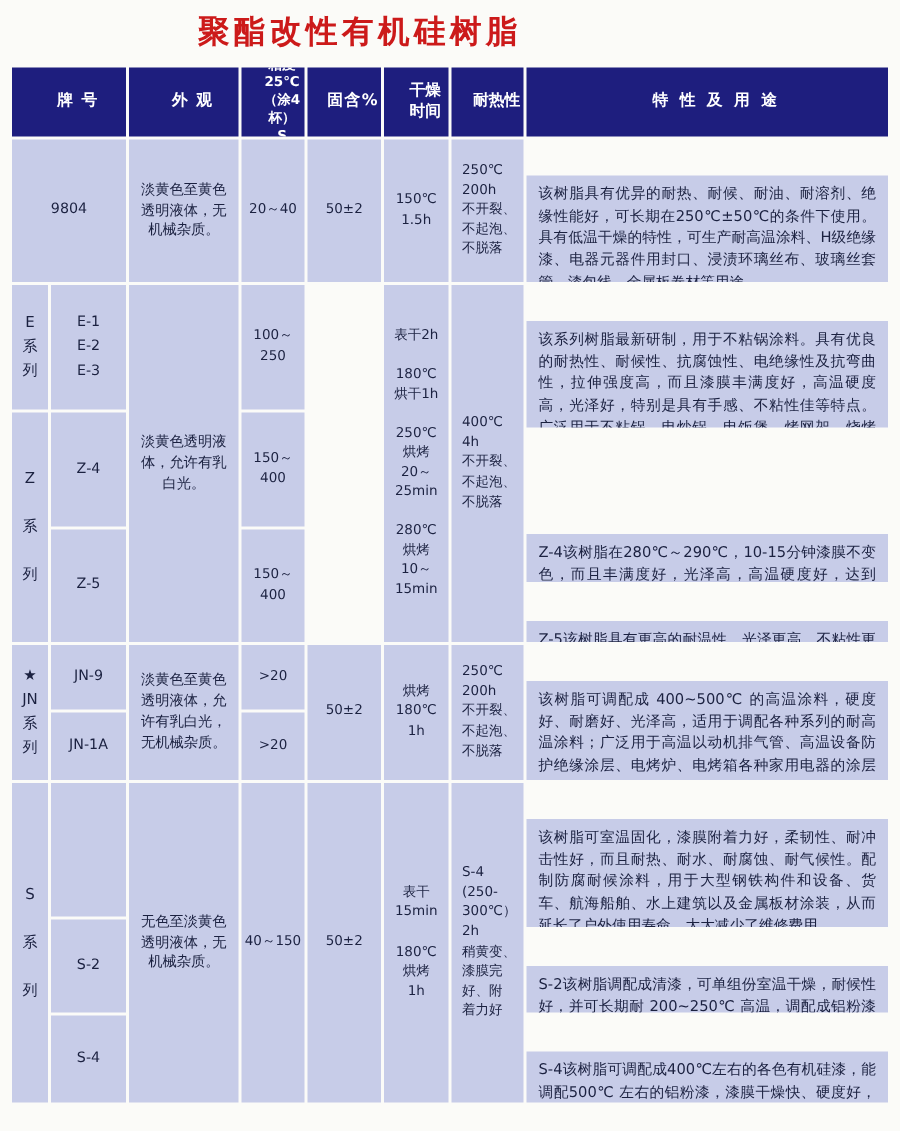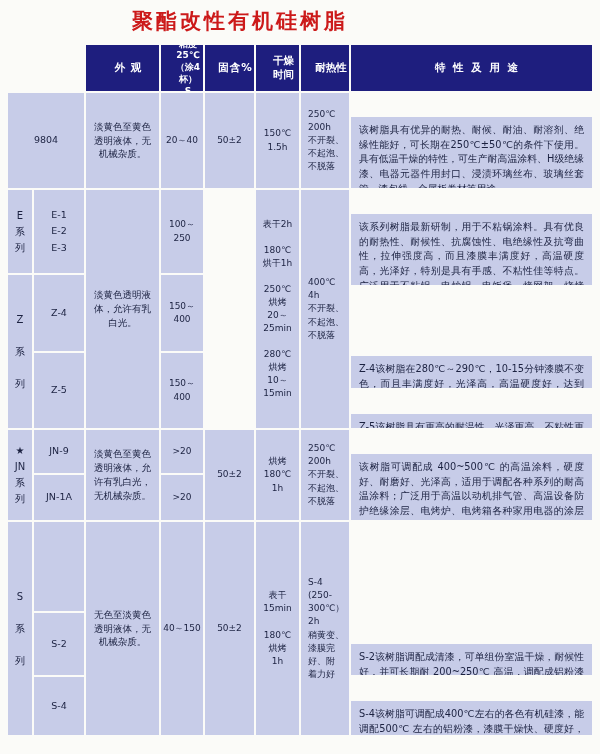--- a/index.html
+++ b/index.html
@@ -32,20 +32,21 @@
 </style>
 </head>
 <body>
 
 <div class="page">
 
   <div class="title">聚酯改性有机硅树脂</div>
 
   <div class="grid">
 
+    <div class="cell hdr" style="grid-area:1/1/2/3">牌  号</div>
     <div class="cell hdr" style="grid-area:1/3/2/4">外  观</div>
     <div class="cell hdr" style="grid-area:1/4/2/5;font-size:9px;letter-spacing:0">粘度25℃
 （涂4杯）
 S</div>
     <div class="cell hdr" style="grid-area:1/5/2/6">固含%</div>
     <div class="cell hdr" style="grid-area:1/6/2/7;letter-spacing:0">干燥
 时间</div>
     <div class="cell hdr" style="grid-area:1/7/2/8;letter-spacing:0">耐热性</div>
     <div class="cell hdr" style="grid-area:1/8/2/9;letter-spacing:2px">特 性 及 用 途</div>
 
@@ -147,17 +148,18 @@
 烘烤
 1h</div>
     <div class="cell heatcell" style="grid-area:11/7/15/8">S-4
 (250-
 300℃）
 2h
 稍黄变、
 漆膜完
 好、附
 着力好</div>
+    <div class="cell feat" style="grid-area:11/8/13/9">该树脂可室温固化，漆膜附着力好，柔韧性、耐冲击性好，而且耐热、耐水、耐腐蚀、耐气候性。配制防腐耐候涂料，用于大型钢铁构件和设备、货车、航海船舶、水上建筑以及金属板材涂装，从而延长了户外使用寿命，大大减少了维修费用。</div>
     <div class="cell feat" style="grid-area:13/8/14/9">S-2该树脂调配成清漆，可单组份室温干燥，耐候性好，并可长期耐 200~250℃ 高温，调配成铝粉漆可耐 350~450℃ 的高温。</div>
     <div class="cell feat" style="grid-area:14/8/15/9">S-4该树脂可调配成400℃左右的各色有机硅漆，能调配500℃ 左右的铝粉漆，漆膜干燥快、硬度好，可做单组份漆。</div>
 
   </div>
 </div>
 
 </body></html>

